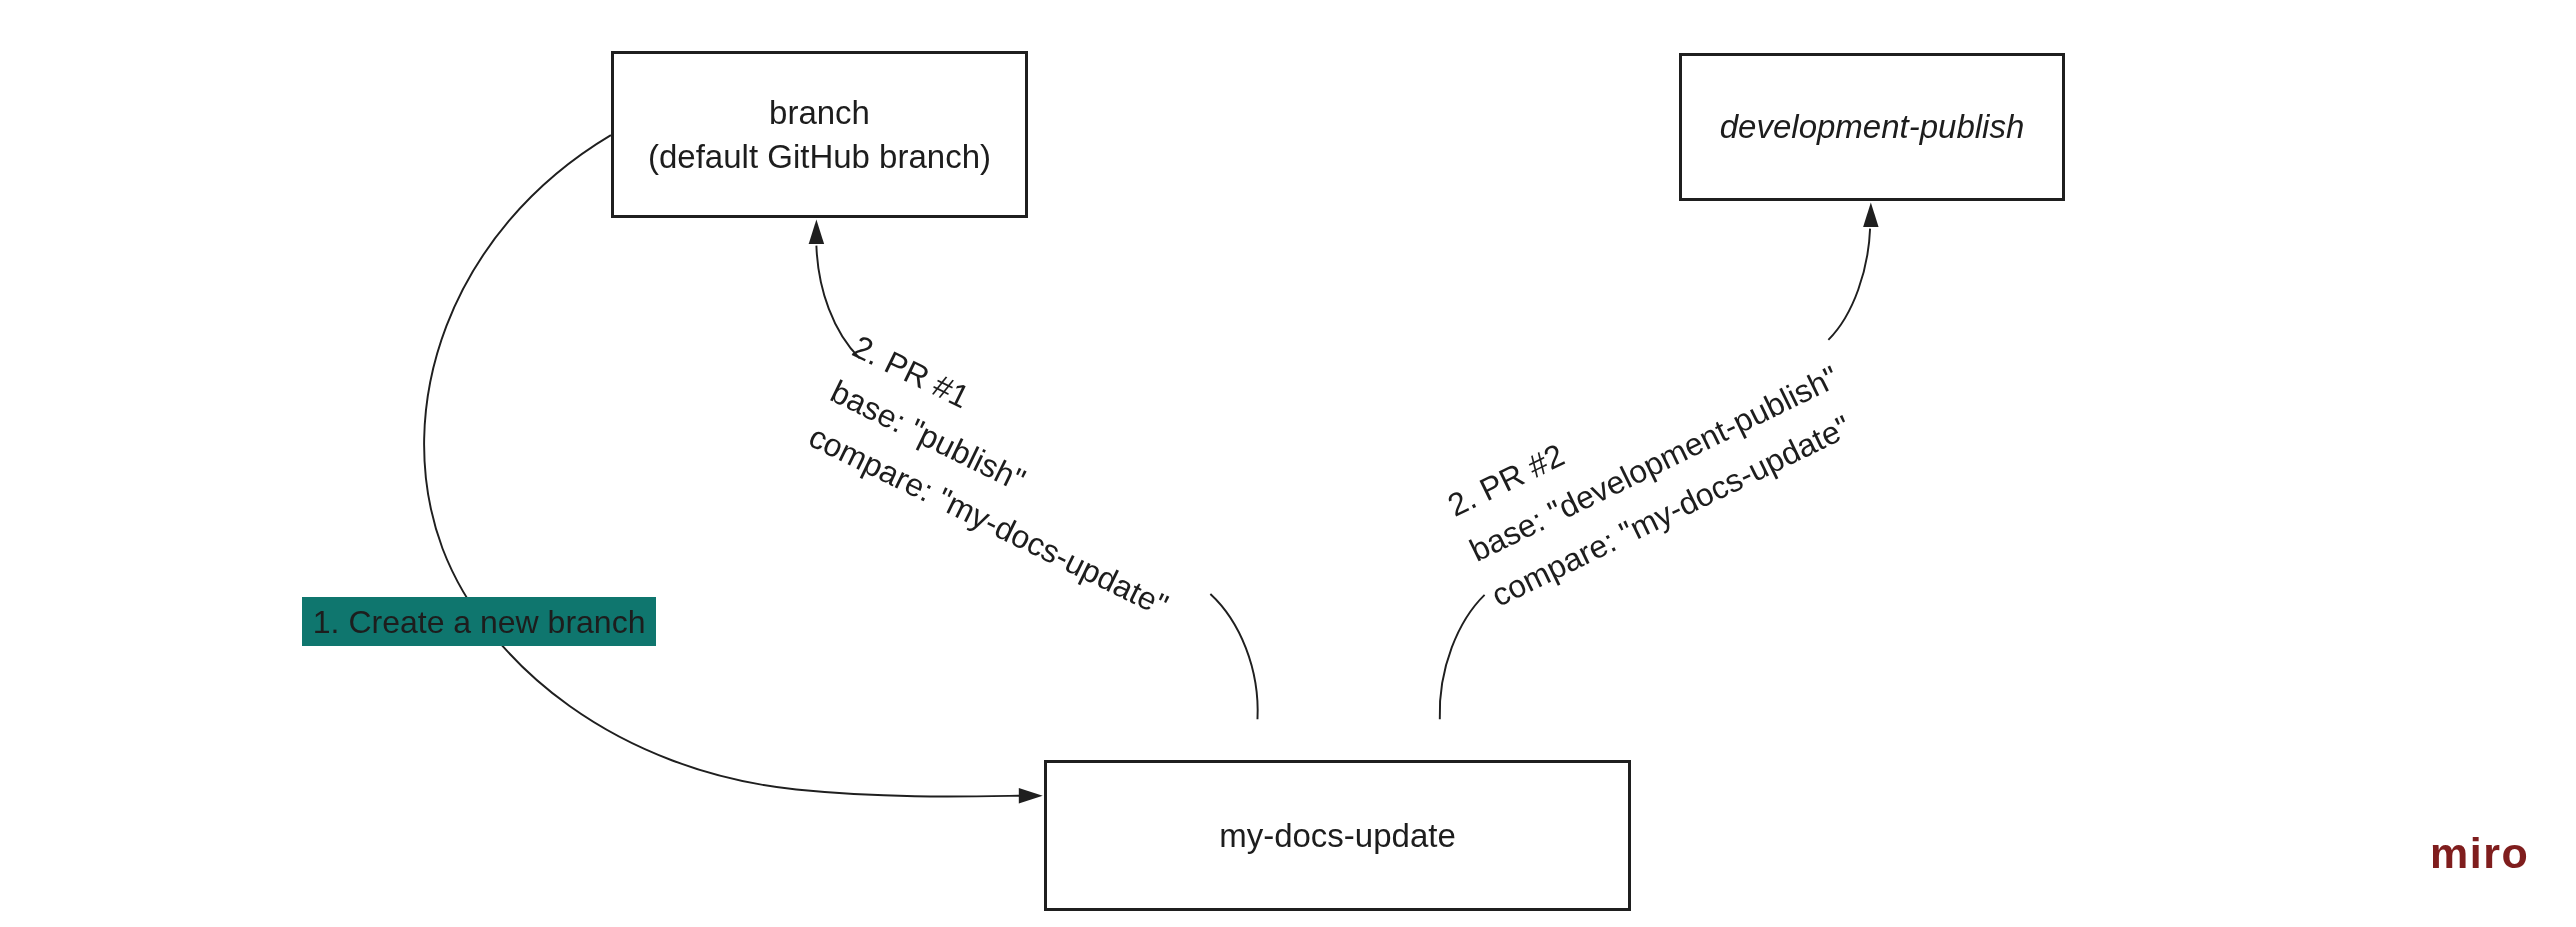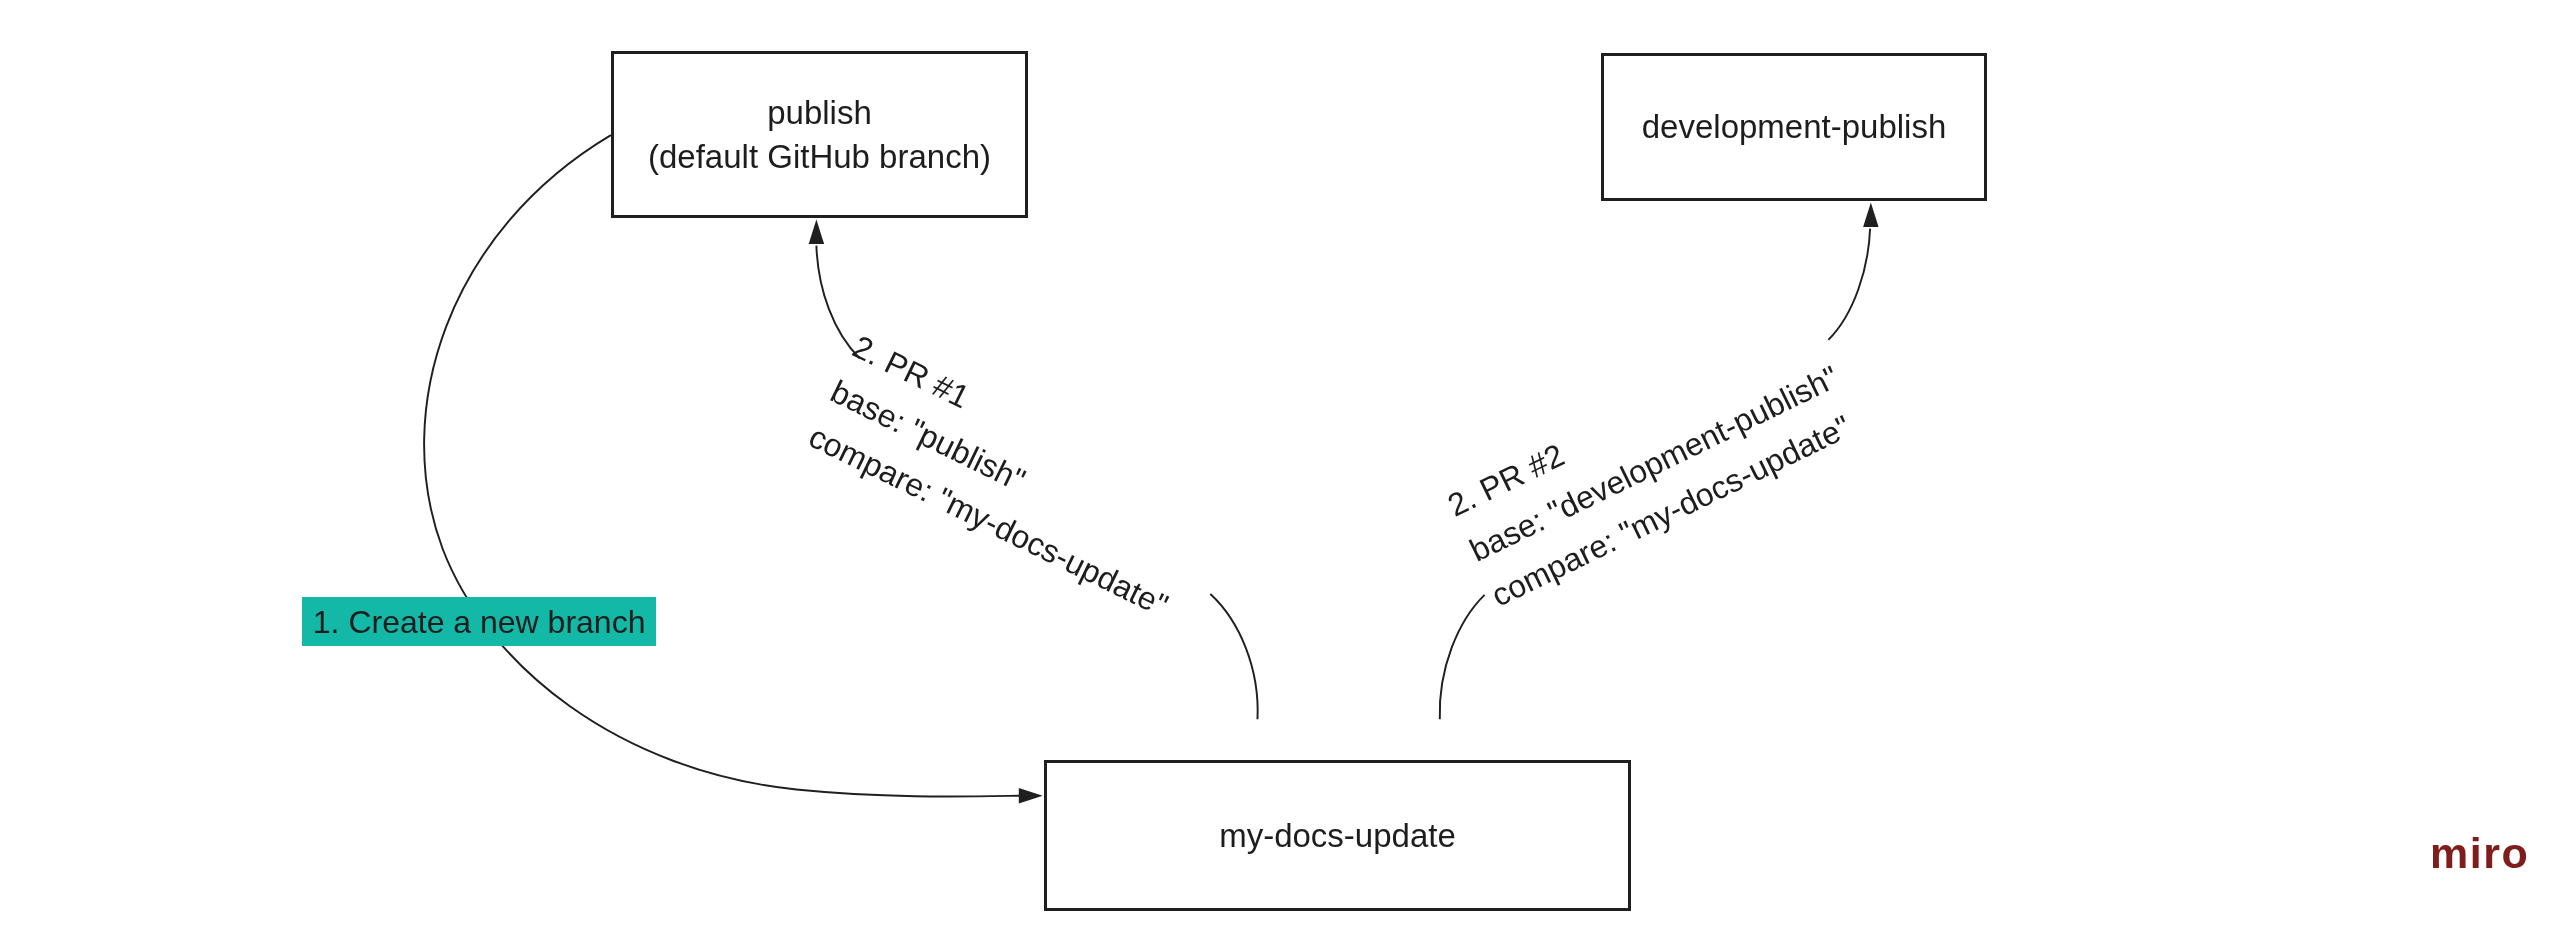--- a/index.html
+++ b/index.html
@@ -38,34 +38,34 @@
     display: flex;
     flex-direction: column;
     align-items: center;
     justify-content: center;
     text-align: center;
     font-size: 33px;
     line-height: 44px;
     color: #1d1d1d;
   }
   .node-publish      { left: 611px;  top: 51px;  width: 417px; height: 167px; }
-  .node-dev-publish  { left: 1601px; top: 53px;  width: 386px; height: 148px; }
+  .node-dev-publish  { left: 1679px; top: 53px;  width: 386px; height: 148px; font-style: italic; }
   .node-my-docs      { left: 1044px; top: 720px; width: 587px; height: 151px; margin-top: 40px; }
 
   .edge-label {
     position: absolute;
     font-size: 32px;
     color: #1d1d1d;
     white-space: nowrap;
   }
   .edge-label-create {
     left: 302px;
     top: 597px;
     padding: 4.6px 10.8px;
-    background: #14b8a6; 
+    background: #0f766e; 
     line-height: 40px;
   }
   .edge-label-rotated {
     line-height: 50px;
   }
   .edge-label-pr1 {
     left: 866px;
     top: 322px;
     transform: rotate(26deg);
     transform-origin: left top;
@@ -99,21 +99,21 @@
     <path d="M 1627 931 C 1630 866, 1604 804, 1566 769" stroke="#1f1f1f"></path>
     <path d="M 1112 464 C 1078 430, 1058 375, 1056 318" stroke="#1f1f1f"></path>
     <polygon points="1056,284 1066,316 1046,316" fill="#1f1f1f"></polygon>
 
     <path d="M 1863 931 C 1861 865, 1887 803, 1921 770" stroke="#1f1f1f"></path>
     <path d="M 2366 440 C 2399 407, 2418 348, 2420 296" stroke="#1f1f1f"></path>
     <polygon points="2421,262 2431,294 2411,294" fill="#1f1f1f"></polygon>
   </svg>
 
   <div class="node node-publish">
-    <div>publish</div>
+    <div>branch</div>
     <div>(default GitHub branch)</div>
   </div>
 
   <div class="node node-dev-publish">
     <div>development-publish</div>
   </div>
 
   <div class="node node-my-docs">
     <div>my-docs-update</div>
   </div>

